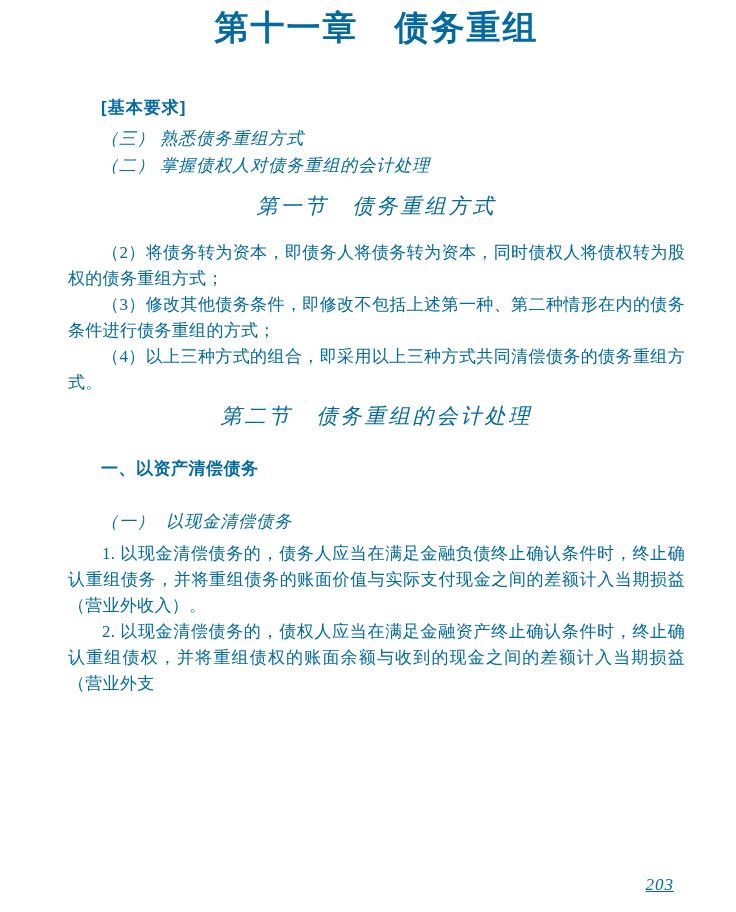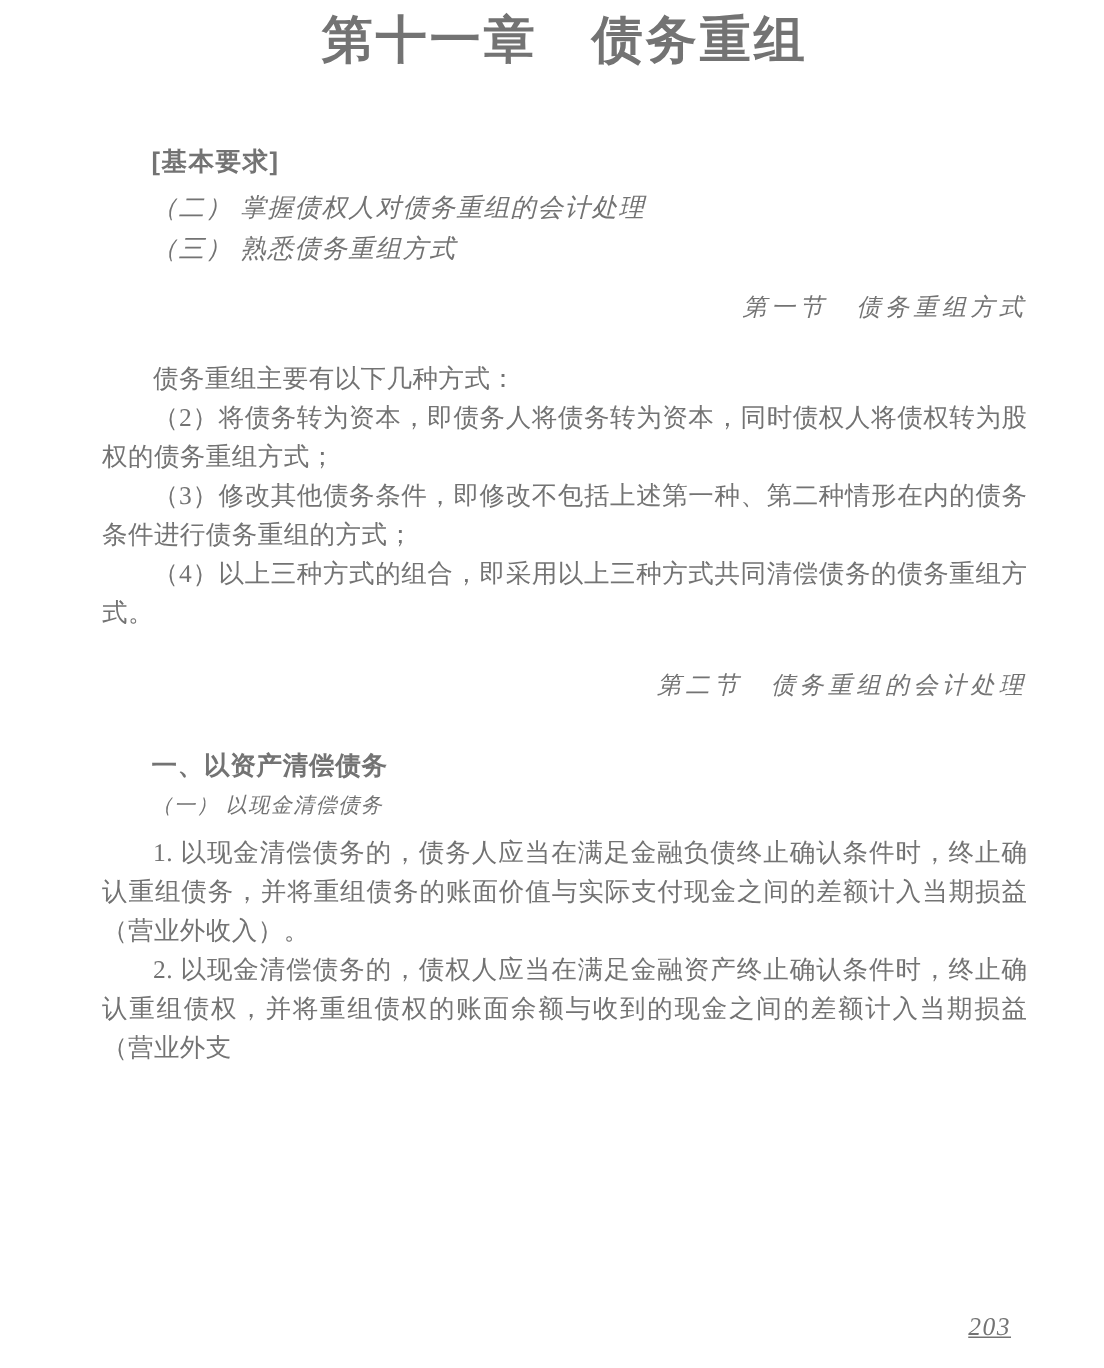--- a/index.html
+++ b/index.html
@@ -5,21 +5,21 @@
   html, body {
     margin: 0;
     padding: 0;
     background: #ffffff;
   }
   .page {
     position: relative;
     width: 736px;
     height: 912px;
     background: #ffffff;
-    color: #737373;
+    color: #0369a1;
     font-family: "Liberation Serif", "DejaVu Serif", serif;
     overflow: hidden;
     box-sizing: border-box;
     padding: 0 51px 0 68px;
   }
   .chapter-title {
     margin: 6px 0 0 0;
     font-size: 34px;
     line-height: 44px;
     font-weight: bold;
@@ -44,29 +44,29 @@
   }
   .req-item {
     padding-left: 33px;
     font-size: 17px;
     line-height: 27px;
     font-style: italic;
     letter-spacing: 1px;
   }
   .section-title {
     margin: 13px 0 0 0;
-    font-size: 16px;
+    font-size: 21px;
     line-height: 28px;
     font-weight: normal;
     font-style: italic;
-    text-align: right;
+    text-align: center;
     letter-spacing: 3px;
   }
   .section-title.second {
-    margin-top: 22px;
+    margin-top: 6px;
   }
   .body-block {
     margin-top: 20px;
   }
   .para {
     margin: 0;
     font-size: 17px;
     line-height: 26px;
     text-align: justify;
     text-indent: 2em;
@@ -75,26 +75,27 @@
   .sub-heading {
     margin: 28px 0 0 0;
     padding-left: 33px;
     font-size: 17px;
     line-height: 22px;
     font-weight: bold;
     font-family: "Liberation Sans", "DejaVu Sans", sans-serif;
     letter-spacing: 0.5px;
   }
   .sub-sub-heading {
-    margin: 5px 0 0 0;
+    margin: 32px 0 0 0;
     padding-left: 33px;
-    font-size: 14px;
+    font-size: 17px;
     line-height: 22px;
     font-style: italic;
     letter-spacing: 1px;
+    font-family: Liberation Mono, monospace;
   }
   .body-block.second {
     margin-top: 7px;
   }
   .page-number {
     position: absolute;
     right: 62px;
     bottom: 17px;
     font-size: 17px;
     font-style: italic;
@@ -105,29 +106,28 @@
 </head>
 <body>
 
 <div class="page">
 
   <h1 class="chapter-title">第十一章　债务重组</h1>
 
   <div class="bracket-header">[基本要求]</div>
 
   <div class="req-list">
+    <div class="req-item">（三） 熟悉债务重组方式</div>
     <div class="req-item">（二） 掌握债权人对债务重组的会计处理</div>
-    <div class="req-item">（三） 熟悉债务重组方式</div>
   </div>
 
 
   <h2 class="section-title">第一节　债务重组方式</h2>
 
   <div class="body-block">
-    <p class="para">债务重组主要有以下几种方式：</p>
     <p class="para">（2）将债务转为资本，即债务人将债务转为资本，同时债权人将债权转为股权的债务重组方式；</p>
     <p class="para">（3）修改其他债务条件，即修改不包括上述第一种、第二种情形在内的债务条件进行债务重组的方式；</p>
     <p class="para">（4）以上三种方式的组合，即采用以上三种方式共同清偿债务的债务重组方式。</p>
   </div>
 
   <h2 class="section-title second">第二节　债务重组的会计处理</h2>
 
   <div class="sub-heading">一、以资产清偿债务</div>
 
   <div class="sub-sub-heading">（一） 以现金清偿债务</div>

